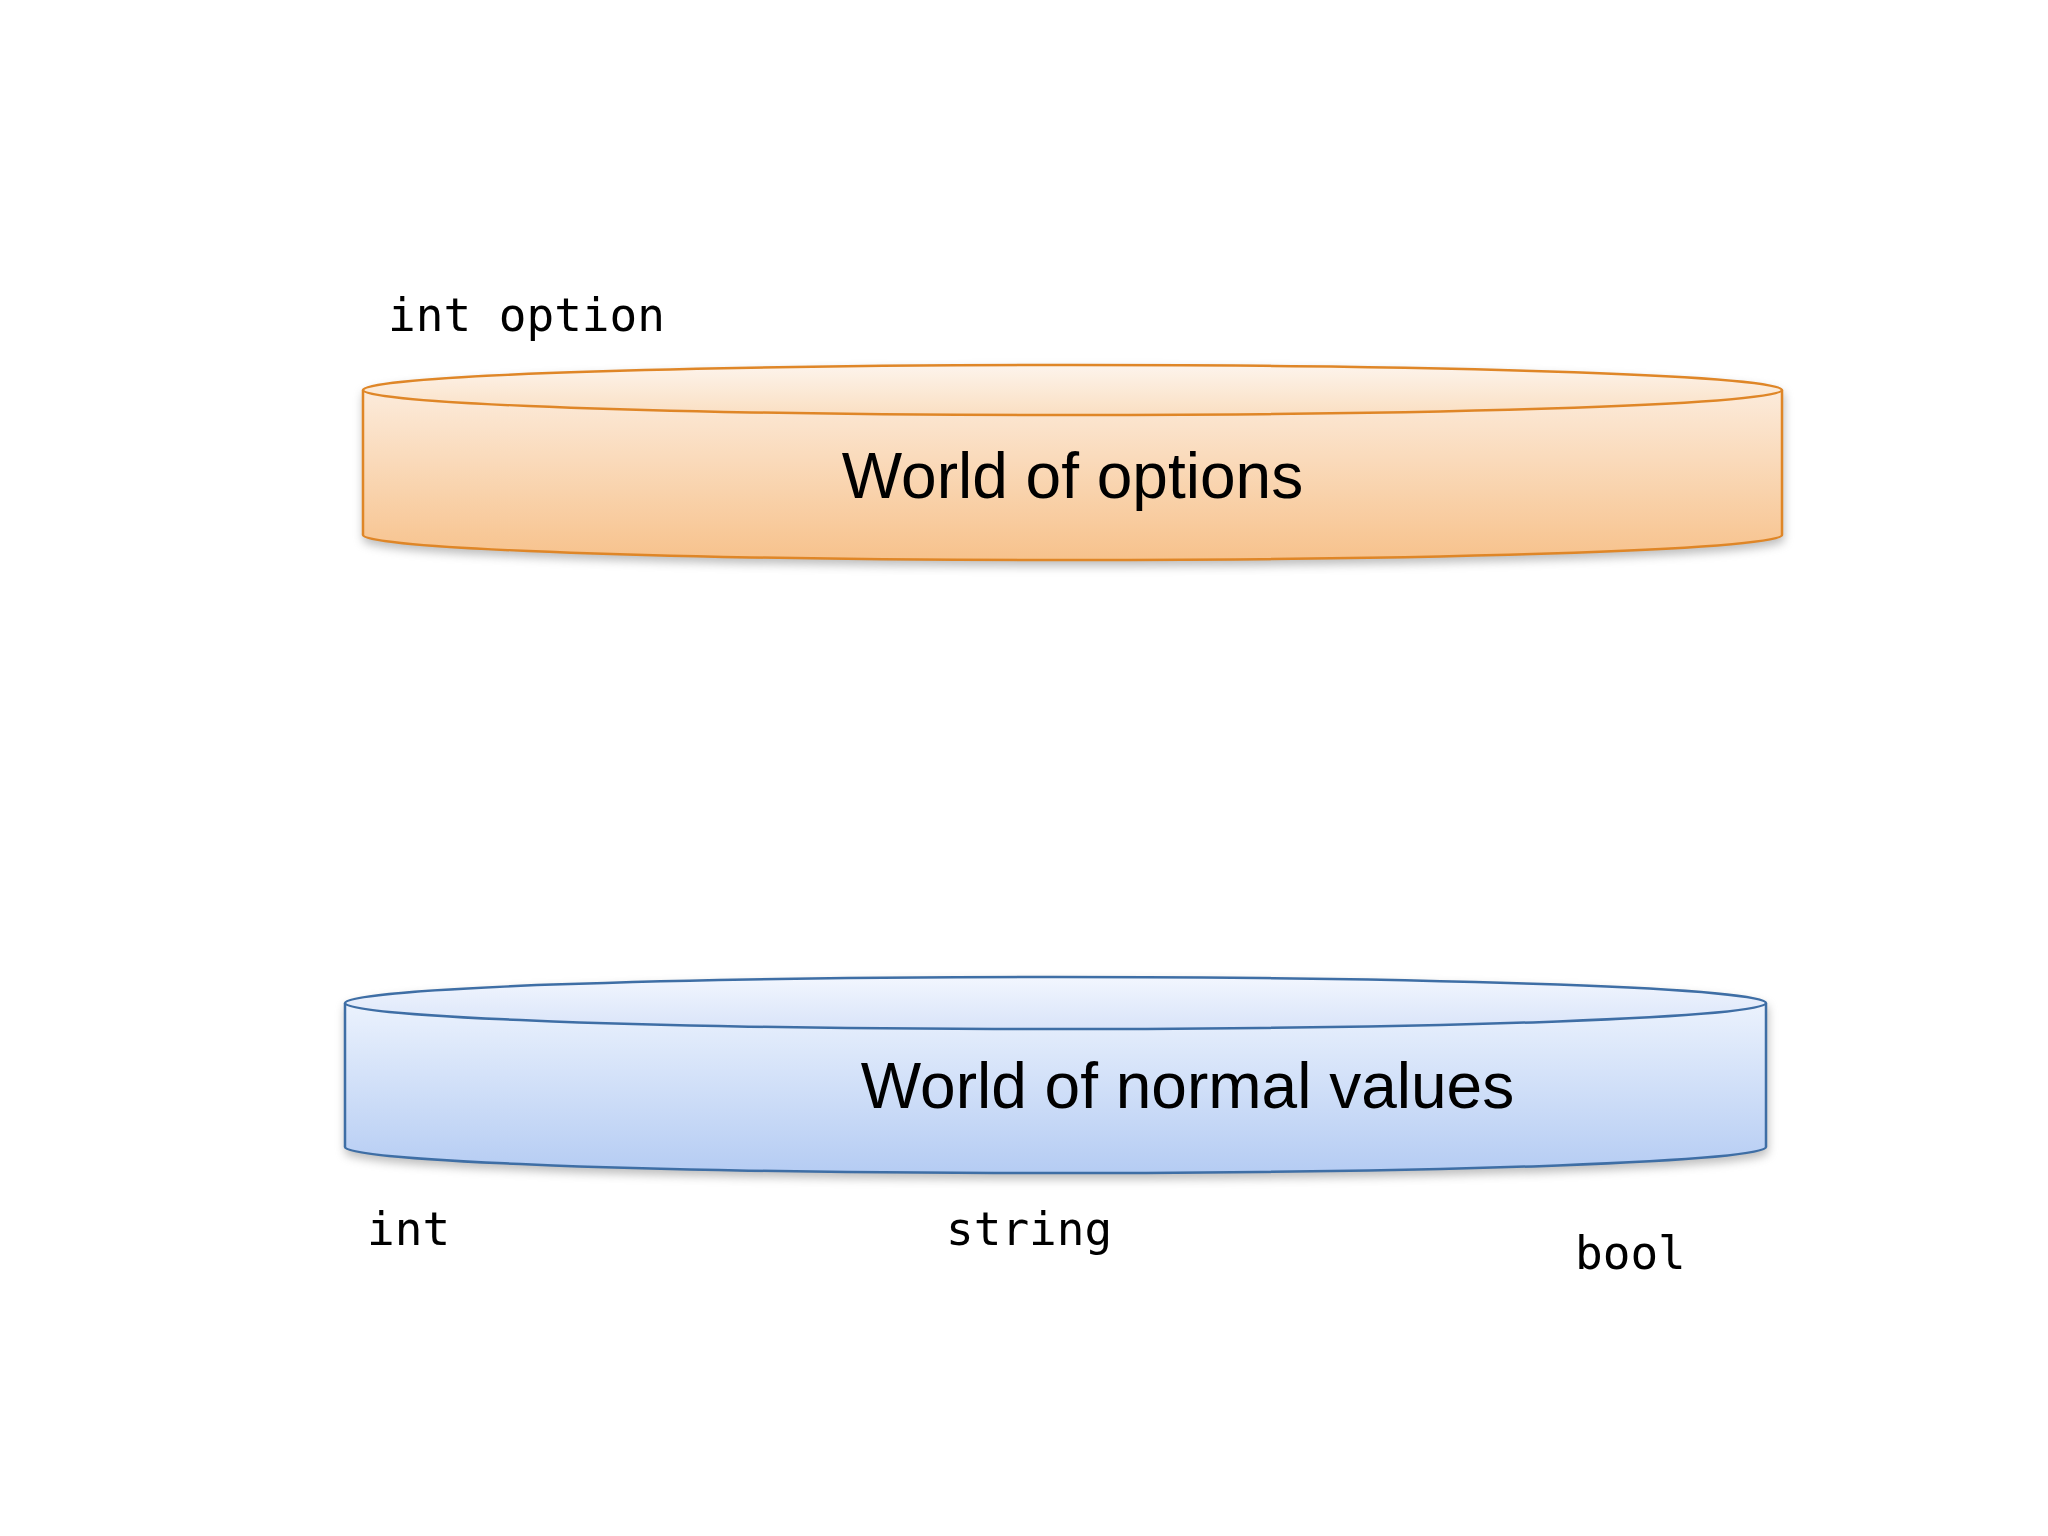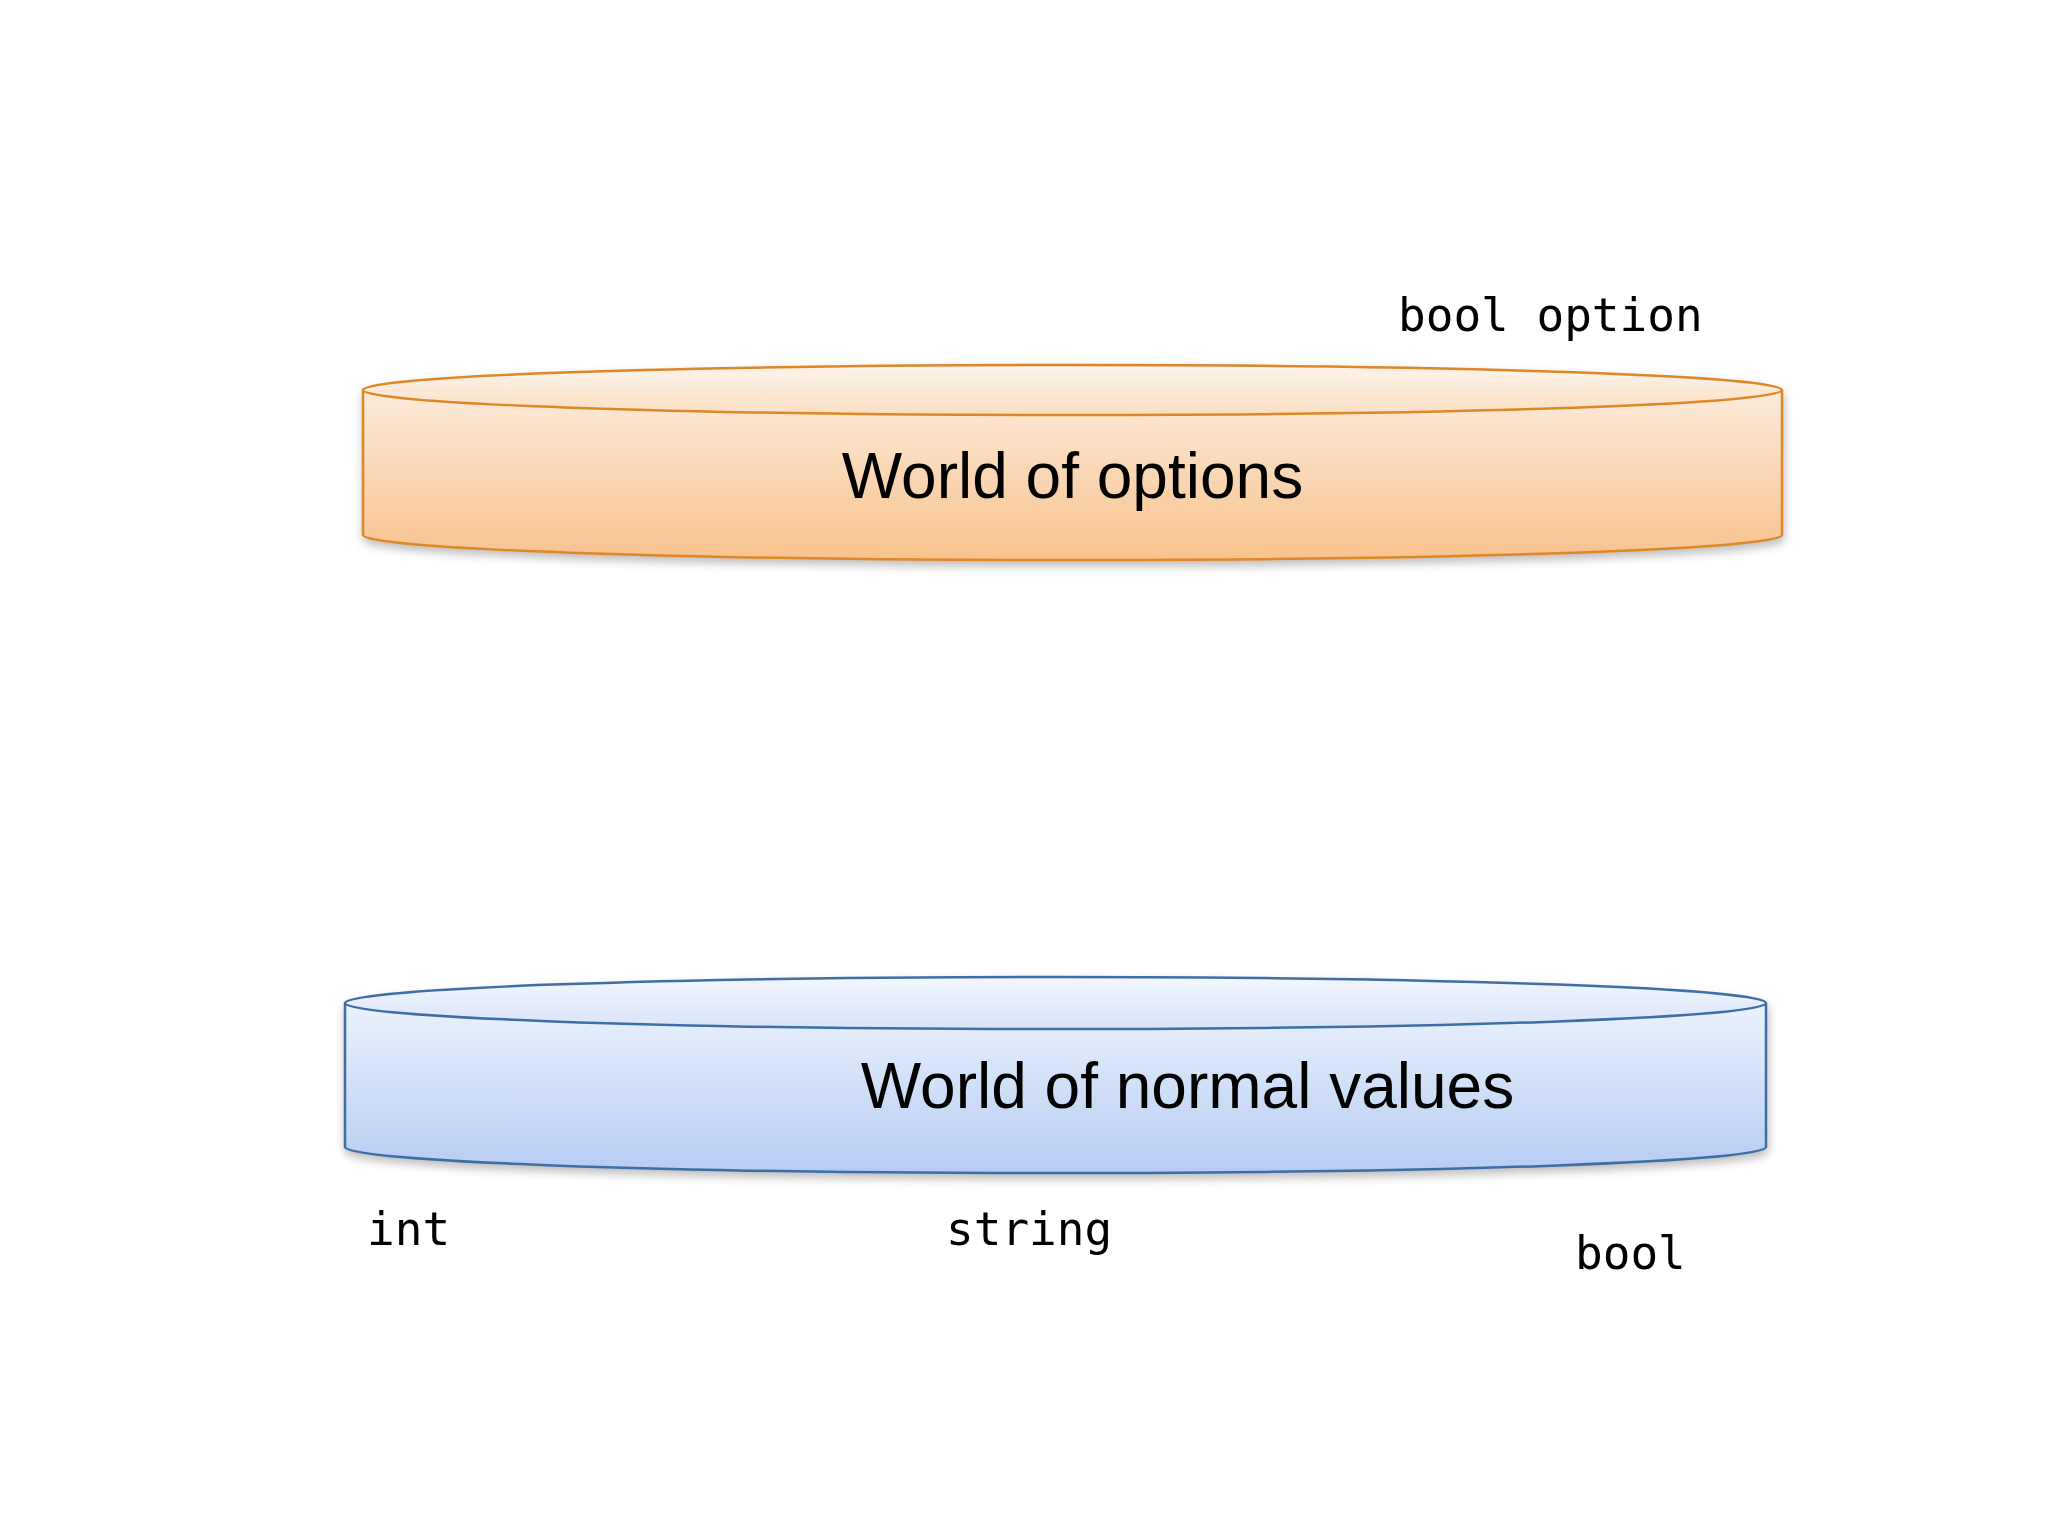--- a/index.html
+++ b/index.html
@@ -37,21 +37,21 @@
   }
   .cyl-group {
     filter: drop-shadow(1px 5px 5px rgba(110, 110, 110, 0.45));
   }
 </style>
 </head>
 <body>
 
 <div class="canvas">
 
-  <span class="mono-label" style="left:1398px; top:292px;">bool option</span>
+  <span class="mono-label" style="left:388px; top:292px;">int option</span>
 
   <svg class="cyl-svg" style="left:330px; top:340px;" width="1490" height="250" viewBox="330 340 1490 250" xmlns="http://www.w3.org/2000/svg">
     <defs>
       <linearGradient id="gOrangeBody" x1="0" y1="0" x2="0" y2="1">
         <stop offset="0" stop-color="#fcebdb"></stop>
         <stop offset="1" stop-color="#f7c28c"></stop>
       </linearGradient>
       <linearGradient id="gOrangeTop" x1="0" y1="0" x2="0" y2="1">
         <stop offset="0" stop-color="#fdf4ec"></stop>
         <stop offset="1" stop-color="#fadfc2"></stop>

